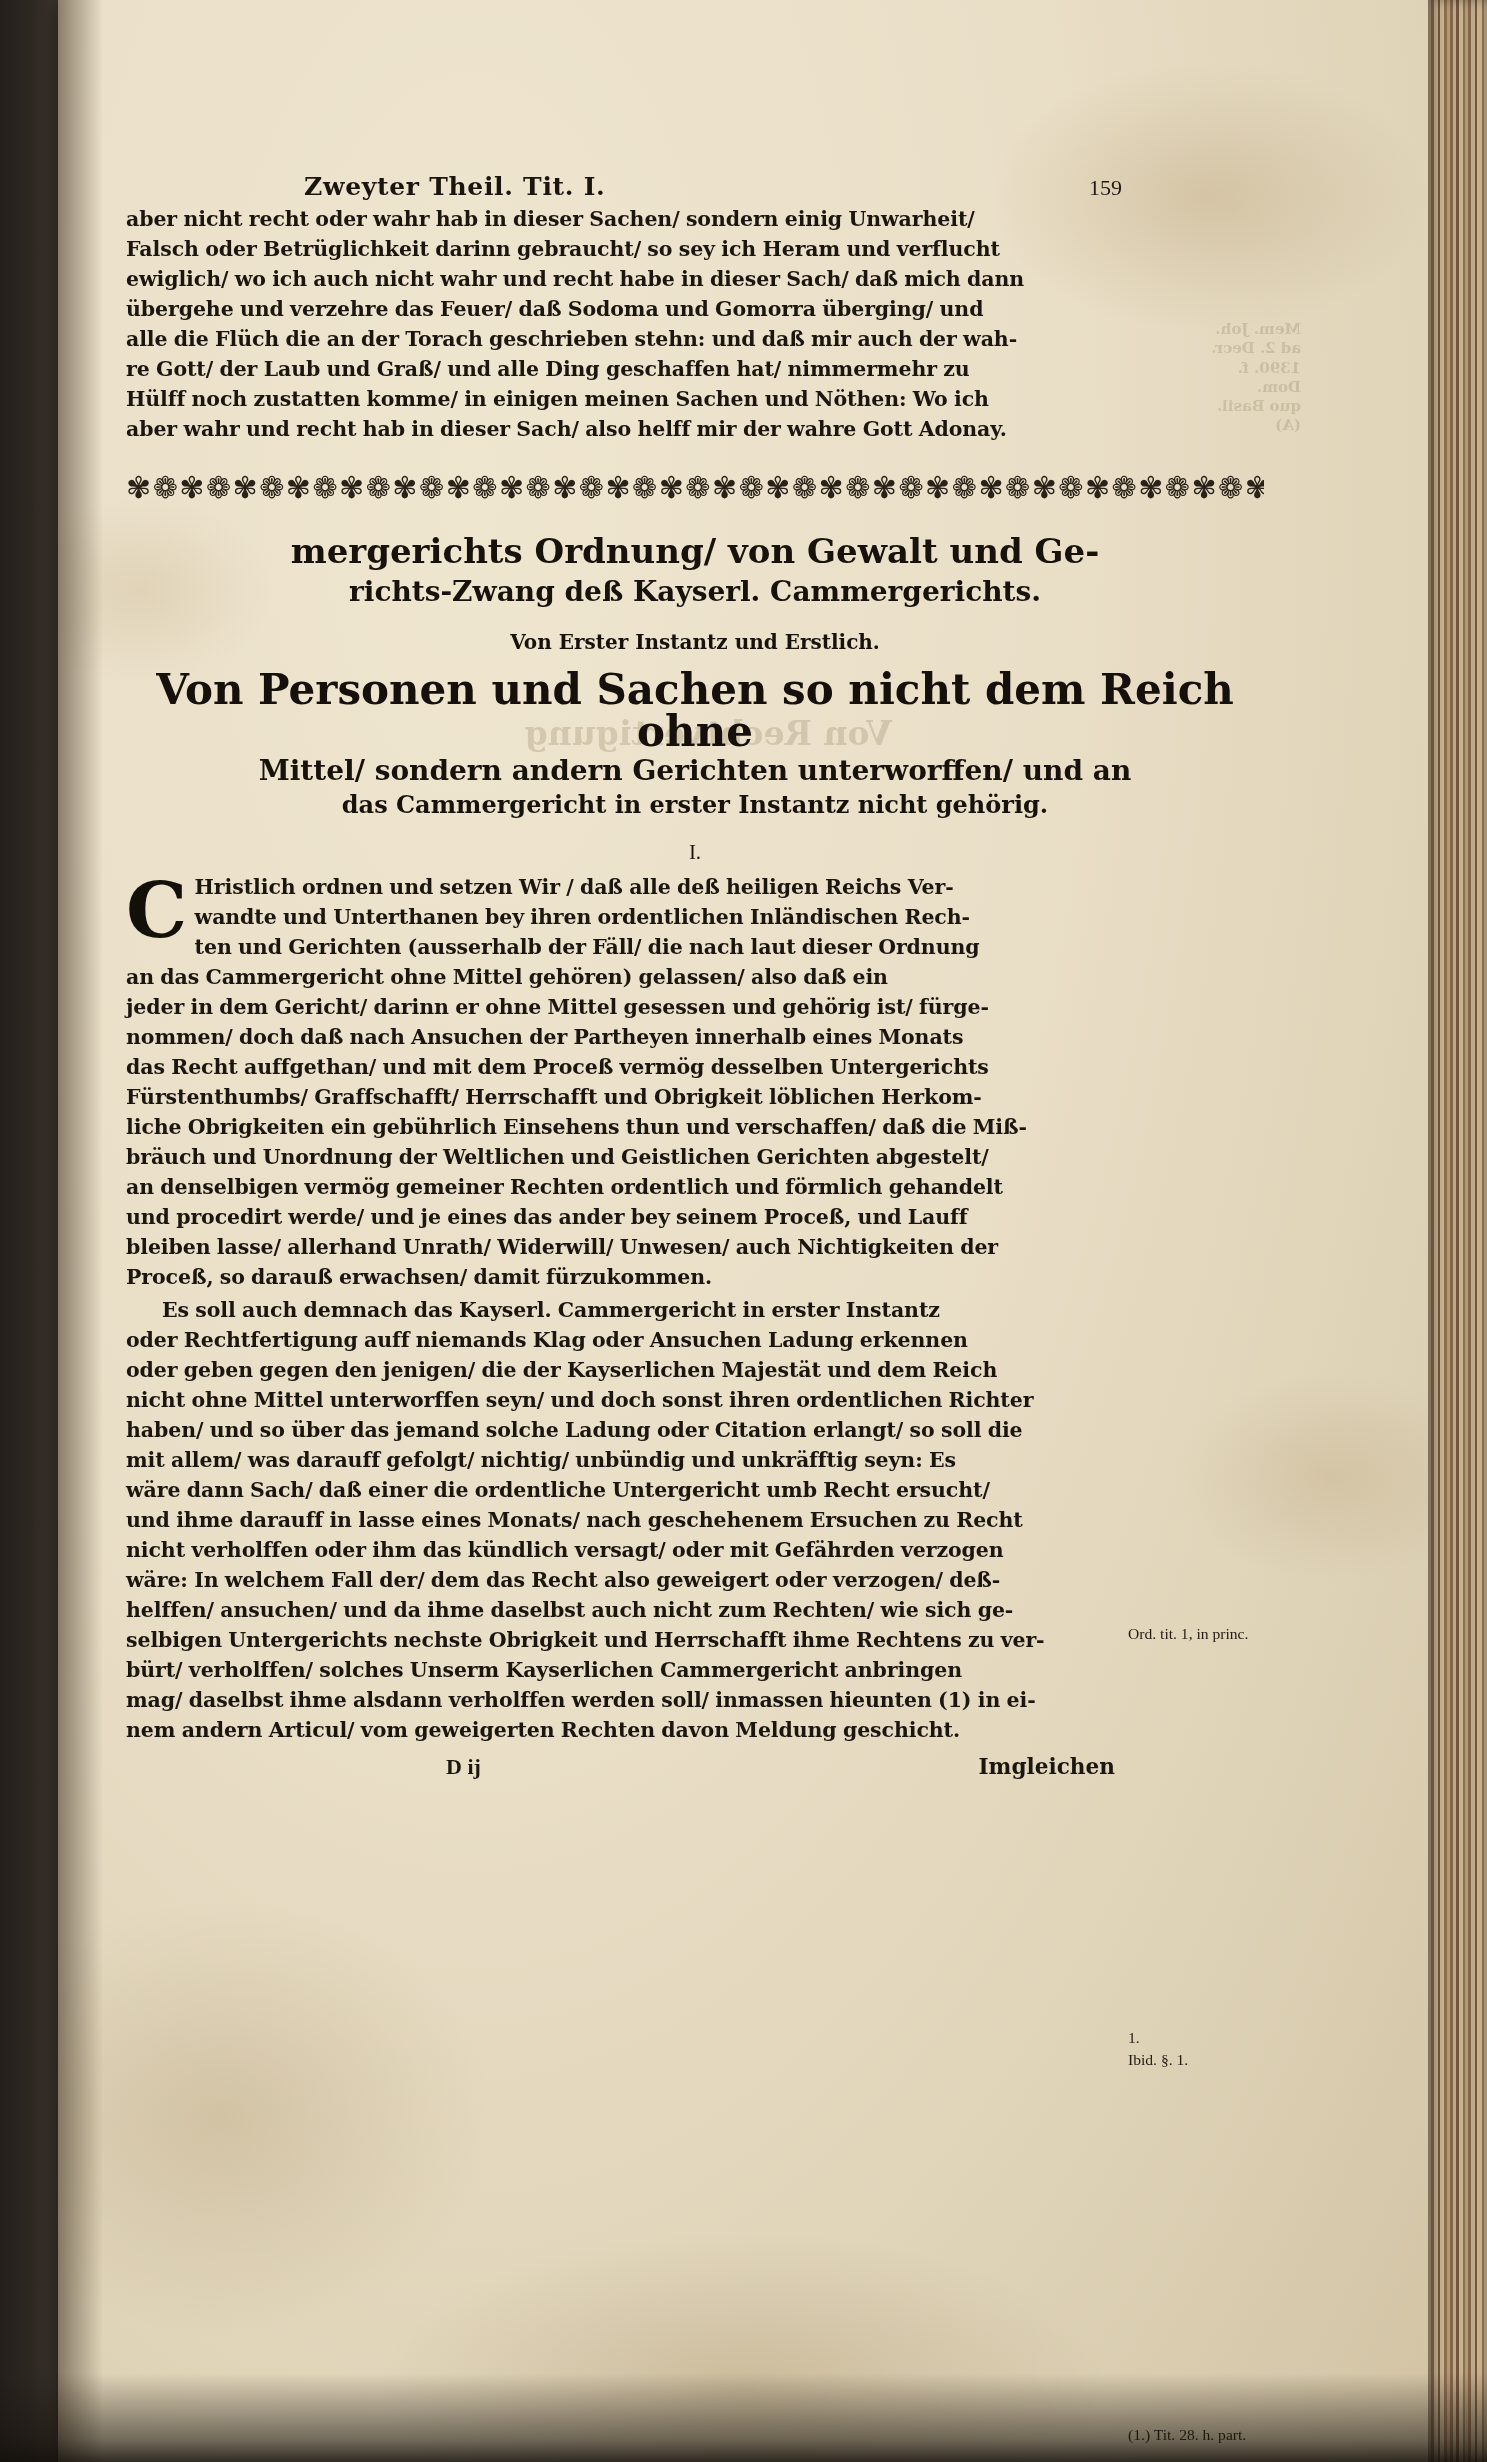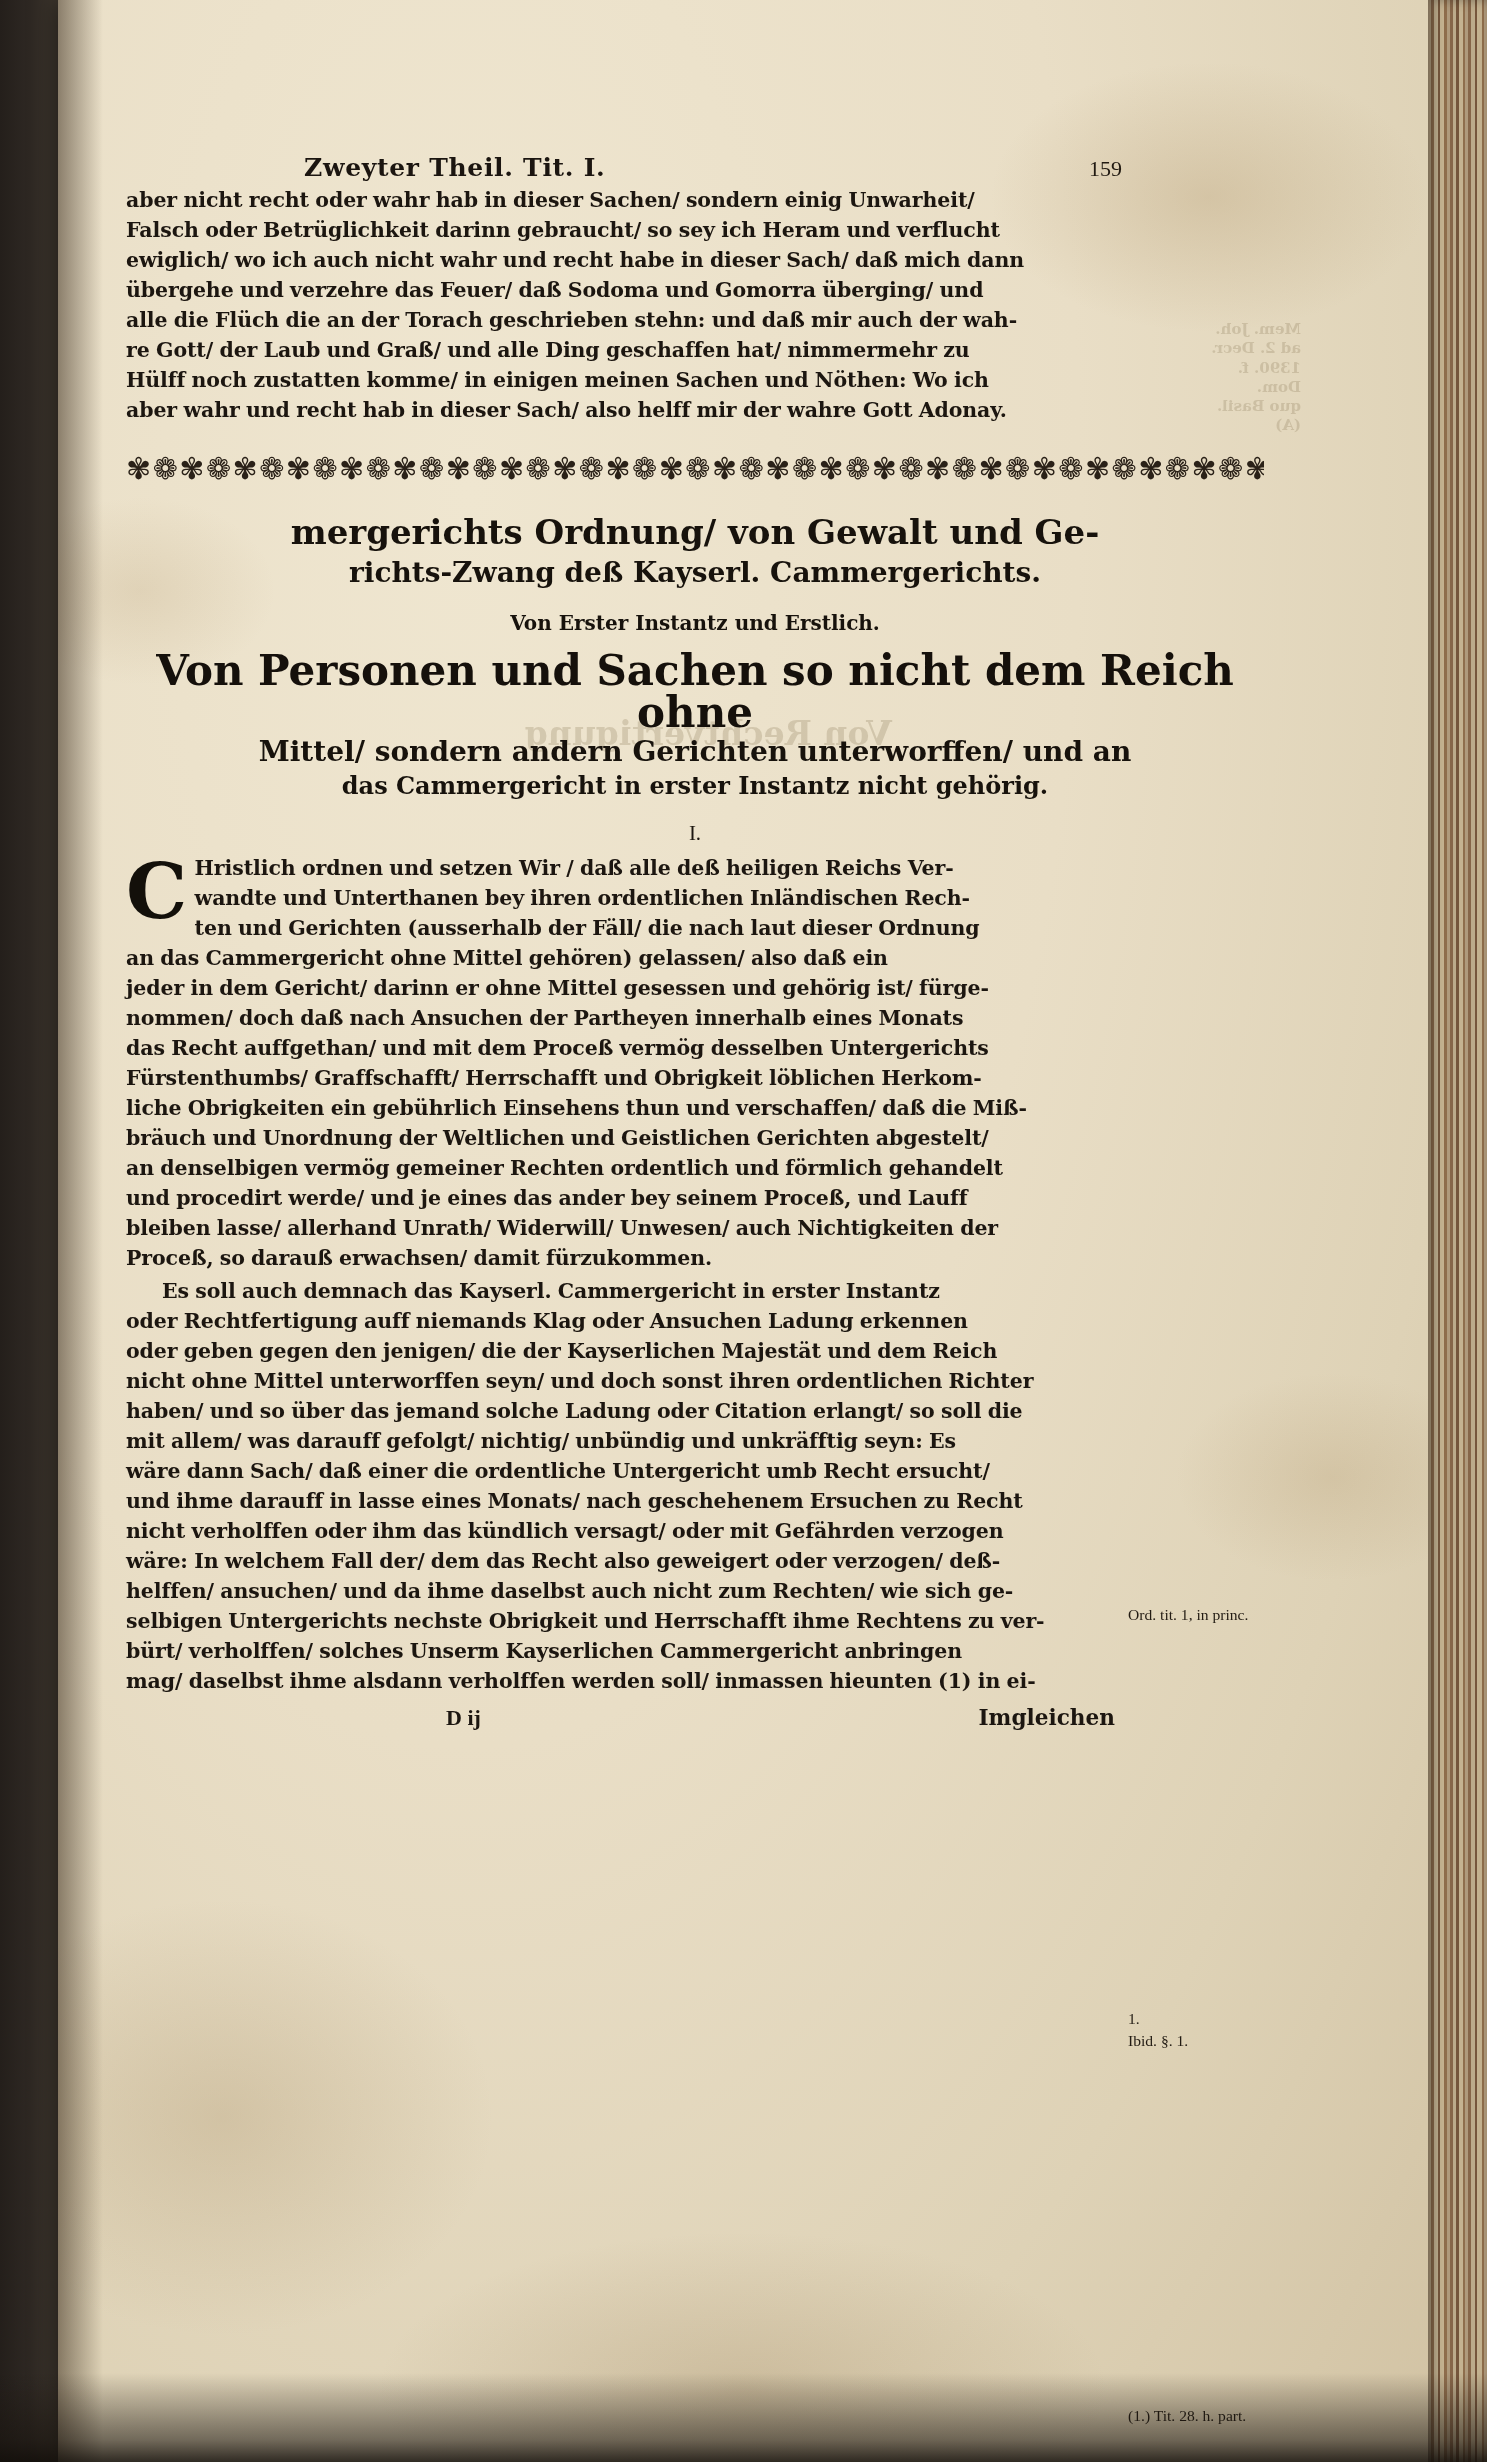--- a/index.html
+++ b/index.html
@@ -76,21 +76,21 @@
     left: 0; bottom: 0;
     width: 1487px; height: 89px;
     background: linear-gradient(180deg, rgba(30,24,18,0) 0%, rgba(24,19,14,0.55) 75%, rgba(18,14,10,0.85) 100%);
     pointer-events: none;
   }
 
   
   .textblock {
     position: absolute;
     left: 126px;
-    top: 153px;
+    top: 172px;
     width: 1138px;
     color: #1d1710;
   }
   .running-head {
     display: flex;
     justify-content: space-between;
     align-items: baseline;
     width: 818px;
     margin: 0 auto 3px 178px;
   }
@@ -338,20 +338,21 @@
         <div>haben/ und so über das jemand solche Ladung oder Citation erlangt/ so soll die</div>
         <div>mit allem/ was darauff gefolgt/ nichtig/ unbündig und unkräfftig seyn: Es</div>
         <div>wäre dann Sach/ daß einer die ordentliche Untergericht umb Recht ersucht/</div>
         <div>und ihme darauff in lasse eines Monats/ nach geschehenem Ersuchen zu Recht</div>
         <div>nicht verholffen oder ihm das kündlich versagt/ oder mit Gefährden verzogen</div>
         <div>wäre: In welchem Fall der/ dem das Recht also geweigert oder verzogen/ deß-</div>
         <div>helffen/ ansuchen/ und da ihme daselbst auch nicht zum Rechten/ wie sich ge-</div>
         <div>selbigen Untergerichts nechste Obrigkeit und Herrschafft ihme Rechtens zu ver-</div>
         <div>bürt/ verholffen/ solches Unserm Kayserlichen Cammergericht anbringen</div>
         <div>mag/ daselbst ihme alsdann verholffen werden soll/ inmassen hieunten (1) in ei-</div>
+        <div>nem andern Articul/ vom geweigerten Rechten davon Meldung geschicht.</div>
       </div>
 
       <div class="catchline">
         <span class="sig">D ij</span>
         <span class="catchword blackletter">Imgleichen</span>
       </div>
 
       <div class="margin-notes">
         <div class="mnote" style="top:753px;">Ord. tit. 1, in princ.</div>
         <div class="mnote" style="top:1157px;">1.</div>

